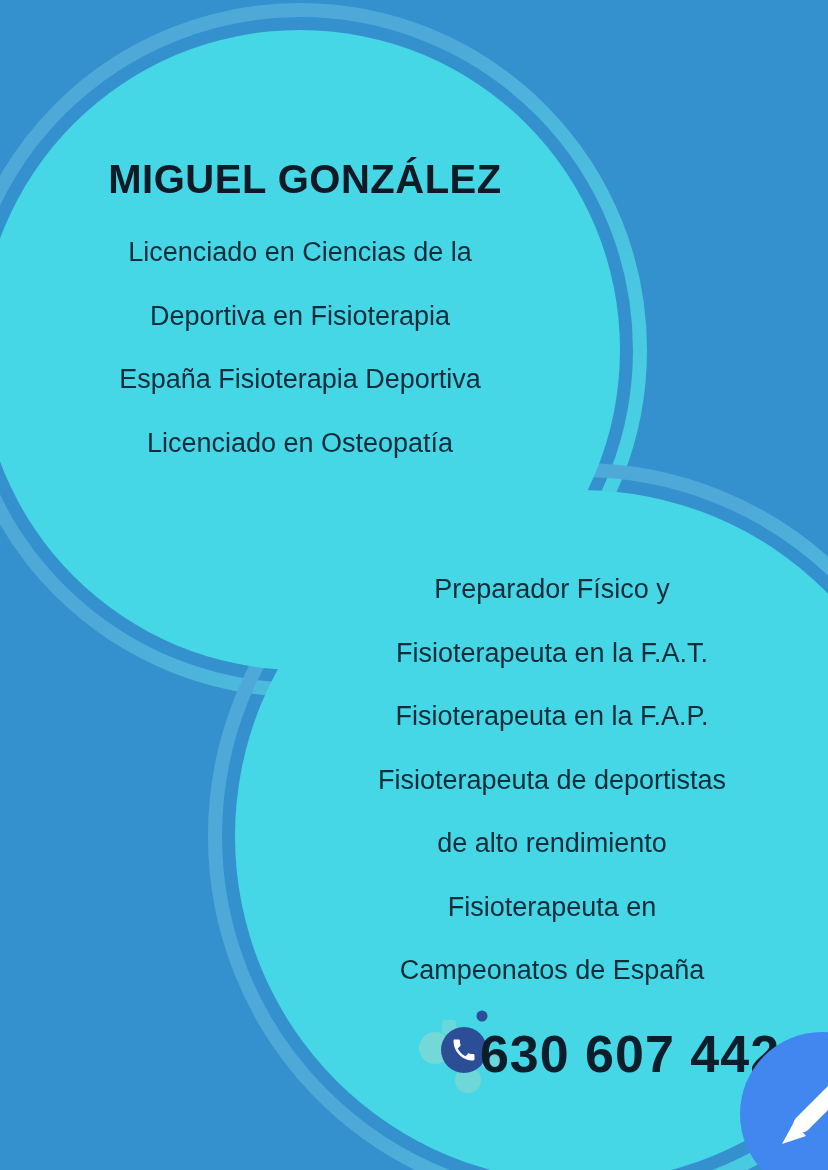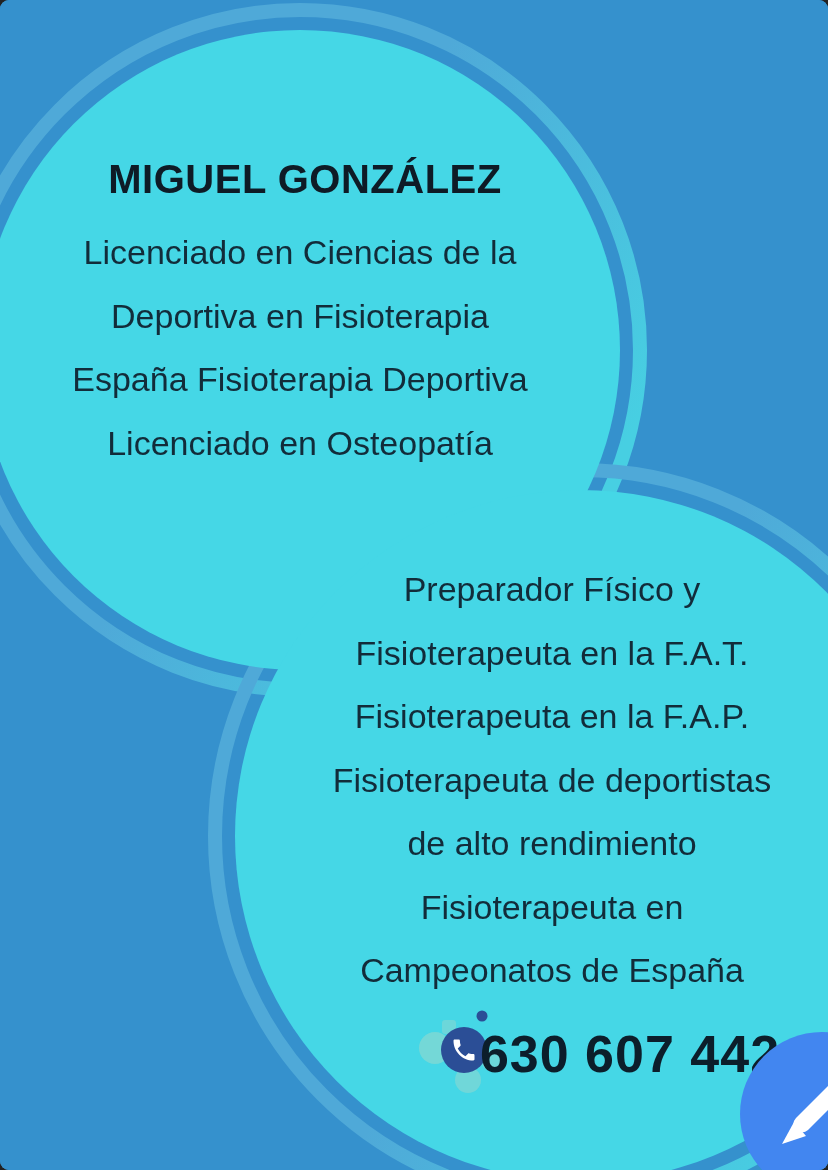--- a/index.html
+++ b/index.html
@@ -4,42 +4,41 @@
 <style>
   html, body { margin: 0; padding: 0; background: #222; }
   .stage {
     position: relative;
     width: 828px;
     height: 1170px;
     margin: 0 auto;
     overflow: hidden;
     font-family: "Liberation Sans", sans-serif;
     background: #3591CD;
-    border-radius: 9px;
   }
   .bg-svg {
     position: absolute;
     left: 0; top: 0;
     width: 828px; height: 1170px;
     display: block;
   }
   .name-title {
     position: absolute;
     left: 5px; top: 157px;
     width: 600px;
     text-align: center;
     font-size: 40px;
     font-weight: bold;
     letter-spacing: 0.5px;
     color: #0E1B26;
   }
   .cred-block {
     position: absolute;
     width: 600px;
-    font-size: 34px;
+    font-size: 27px;
     line-height: 63.5px;
     text-align: center;
     color: #122C3A;
   }
   .cred-top  { left: 0;     top: 221px; }
   .cred-bottom { left: 252px; top: 558px; }
   .phone-cluster {
     position: absolute;
     left: 418px; top: 1000px;
     width: 95px; height: 100px;

